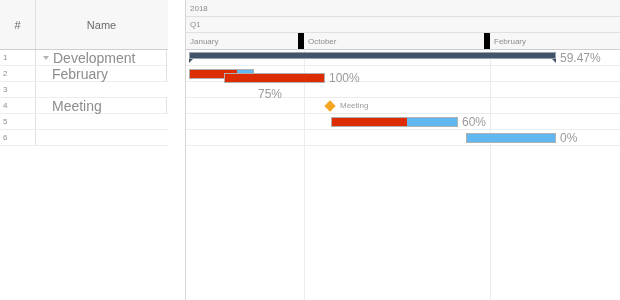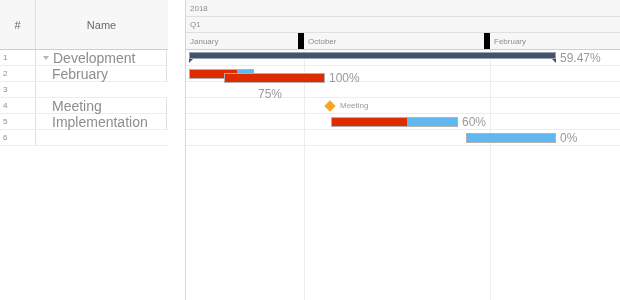--- a/index.html
+++ b/index.html
@@ -345,25 +345,20 @@
         <div class="dg-cell-num">4</div>
         <div class="dg-cell-name">
           <div class="dg-name-inner dg-indent-1">
             <span>Meeting</span>
           </div>
         </div>
       </div>
 
       <div class="dg-row">
         <div class="dg-cell-num">5</div>
-        <div class="dg-cell-name">
-          <div class="dg-name-inner dg-indent-1">
-            <span>Implementation</span>
-          </div>
-        </div>
       </div>
 
       <div class="dg-row">
         <div class="dg-cell-num">6</div>
       </div>
 
     </div>
   </div>
 
   <div id="splitter"></div>

